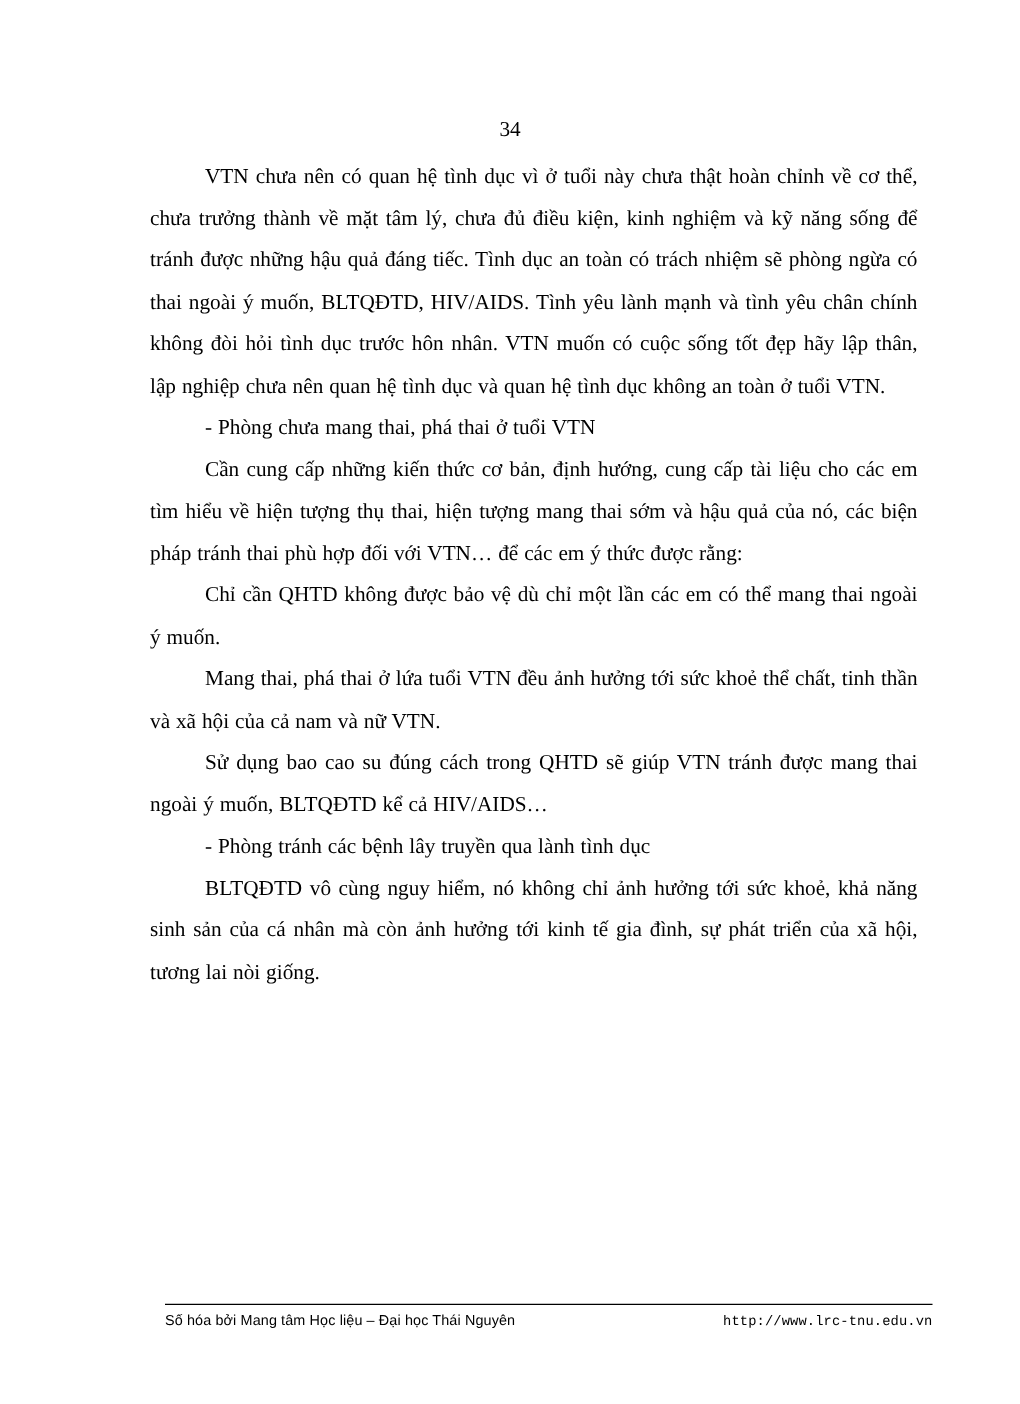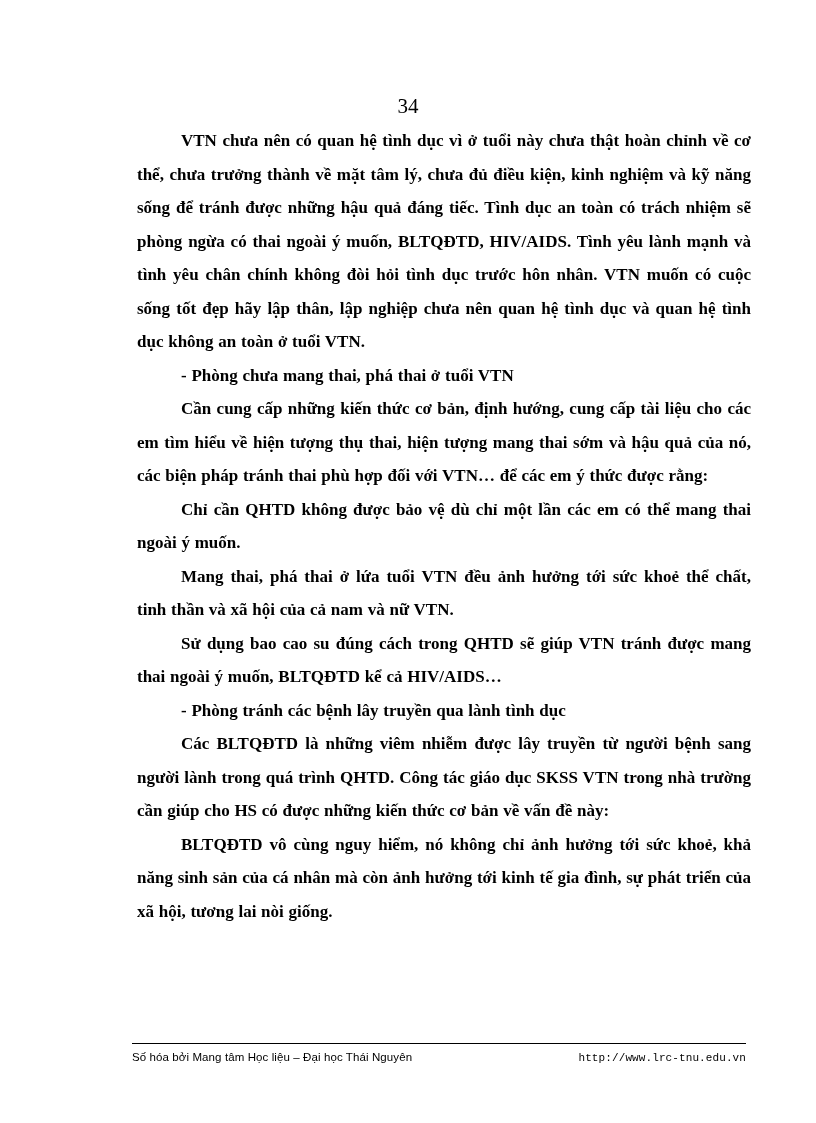--- a/index.html
+++ b/index.html
@@ -23,29 +23,28 @@
     height: 1123px;
     box-sizing: border-box;
     padding: 0;
   }
   .page-number {
     position: absolute;
     top: 94px;
     left: 0;
     width: 816px;
     text-align: center;
-    font-size: 21px;
+    font-size: 17px;
     font-family: "Liberation Serif", serif;
   }
   .content {
     position: absolute;
     top: 124px;
-    left: 137px;
+    left: 120px;
     width: 614px;
-    font-weight: bold;
   }
   p.para {
     margin: 0 0 0 0;
     font-size: 17px;
     line-height: 33.5px;
     text-align: justify;
     text-indent: 44px;
     font-family: "Liberation Serif", serif;
     word-spacing: 0.5px;
   }
@@ -88,21 +87,20 @@
   <div class="page-number">34</div>
 
   <div class="content">
     <p class="para">VTN chưa nên có quan hệ tình dục vì ở tuổi này chưa thật hoàn chỉnh về cơ thể, chưa trưởng thành về mặt tâm lý, chưa đủ điều kiện, kinh nghiệm và kỹ năng sống để tránh được những hậu quả đáng tiếc. Tình dục an toàn có trách nhiệm sẽ phòng ngừa có thai ngoài ý muốn, BLTQĐTD, HIV/AIDS. Tình yêu lành mạnh và tình yêu chân chính không đòi hỏi tình dục trước hôn nhân. VTN muốn có cuộc sống tốt đẹp hãy lập thân, lập nghiệp chưa nên quan hệ tình dục và quan hệ tình dục không an toàn ở tuổi VTN.</p>
     <p class="para nojust">- Phòng chưa mang thai, phá thai ở tuổi VTN</p>
     <p class="para">Cần cung cấp những kiến thức cơ bản, định hướng, cung cấp tài liệu cho các em tìm hiểu về hiện tượng thụ thai, hiện tượng mang thai sớm và hậu quả của nó, các biện pháp tránh thai phù hợp đối với VTN… để các em ý thức được rằng:</p>
     <p class="para">Chỉ cần QHTD không được bảo vệ dù chỉ một lần các em có thể mang thai ngoài ý muốn.</p>
     <p class="para">Mang thai, phá thai ở lứa tuổi VTN đều ảnh hưởng tới sức khoẻ thể chất, tinh thần và xã hội của cả nam và nữ VTN.</p>
     <p class="para">Sử dụng bao cao su đúng cách trong QHTD sẽ giúp VTN tránh được mang thai ngoài ý muốn, BLTQĐTD kể cả HIV/AIDS…</p>
     <p class="para nojust">- Phòng tránh các bệnh lây truyền qua lành tình dục</p>
-    <p class="para">Các BLTQĐTD là những viêm nhiễm được lây truyền từ người bệnh sang người lành trong quá trình QHTD. Công tác giáo dục SKSS VTN trong nhà trường cần giúp cho HS có được những kiến thức cơ bản về vấn đề này:</p>
     <p class="para">BLTQĐTD vô cùng nguy hiểm, nó không chỉ ảnh hưởng tới sức khoẻ, khả năng sinh sản của cá nhân mà còn ảnh hưởng tới kinh tế gia đình, sự phát triển của xã hội, tương lai nòi giống.</p>
   </div>
 
   <div class="footer">
     <hr class="footer-rule">
     <div class="footer-row">
       <span class="footer-left">Số hóa bởi Mang tâm Học liệu – Đại học Thái Nguyên</span>
       <span class="footer-right">http://www.lrc-tnu.edu.vn</span>
     </div>
   </div>

